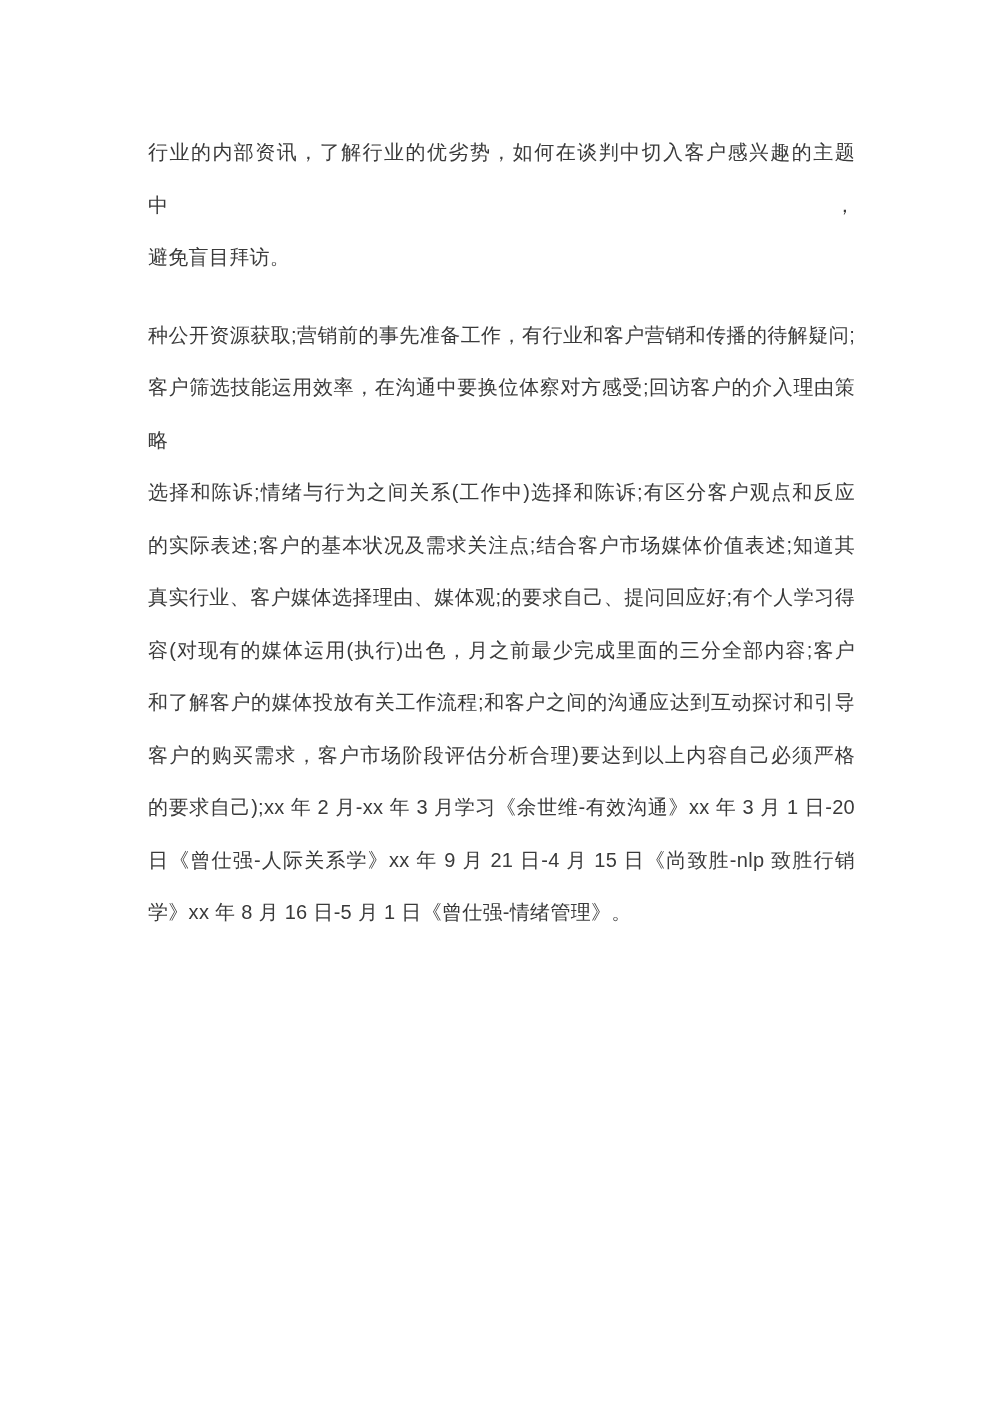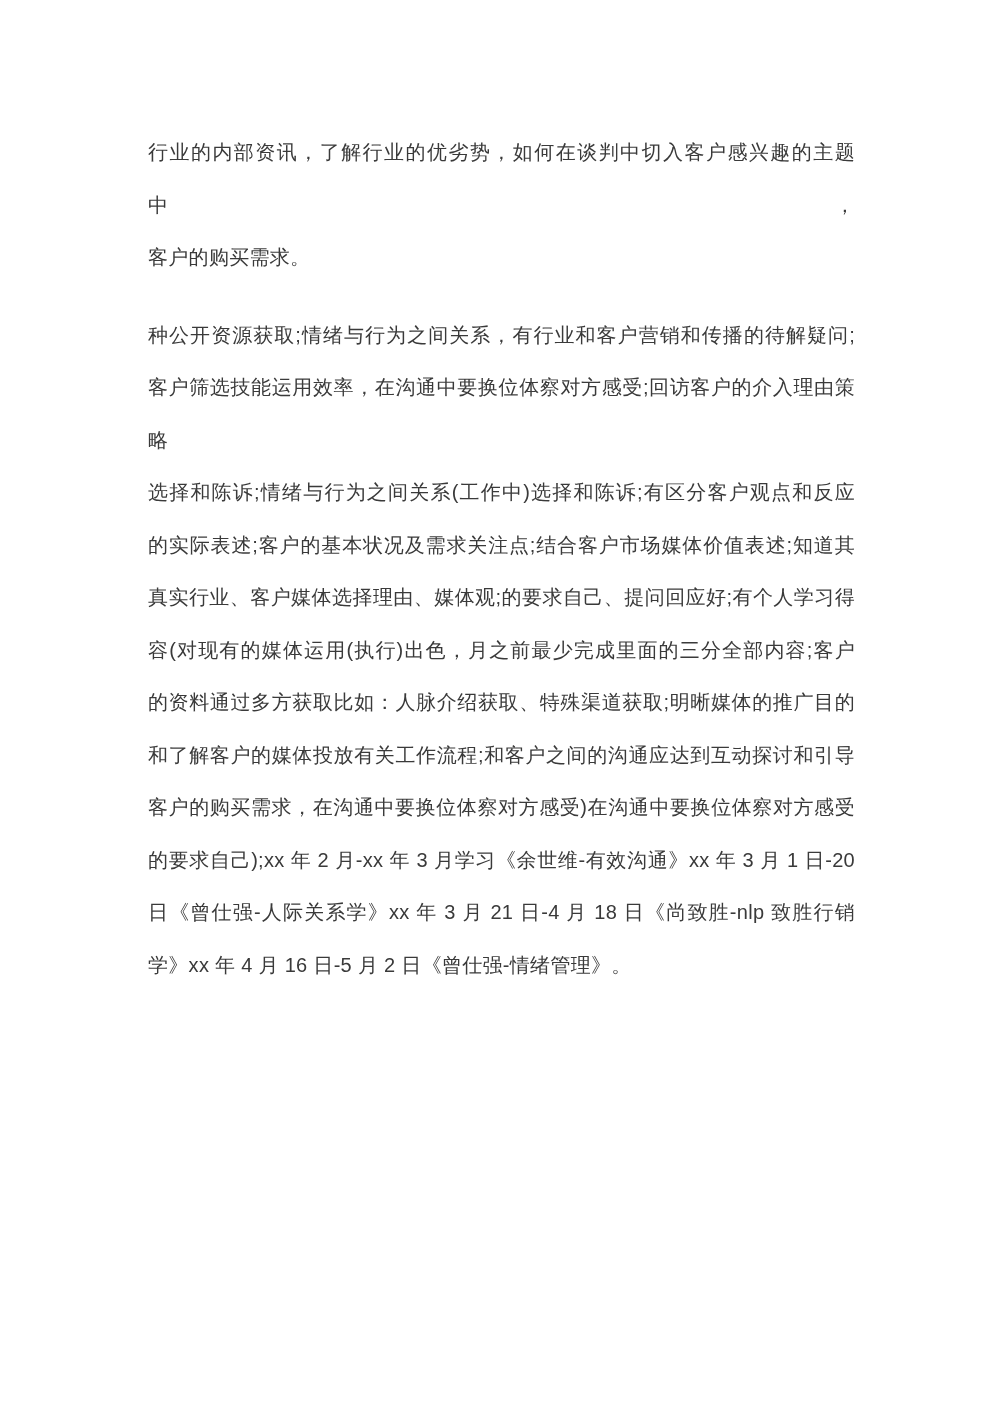--- a/index.html
+++ b/index.html
@@ -34,31 +34,30 @@
     text-align-last: left;
   }
 </style>
 </head>
 <body>
 
 <div class="page">
 
   <div class="paragraph">
     <div class="line">行业的内部资讯，了解行业的优劣势，如何在谈判中切入客户感兴趣的主题中，</div>
-    <div class="line last">客户的购买需求。</div>
+    <div class="line last">避免盲目拜访。</div>
   </div>
 
   <div class="paragraph">
-    <div class="line">种公开资源获取;情绪与行为之间关系，有行业和客户营销和传播的待解疑问;</div>
+    <div class="line">种公开资源获取;营销前的事先准备工作，有行业和客户营销和传播的待解疑问;</div>
     <div class="line">客户筛选技能运用效率，在沟通中要换位体察对方感受;回访客户的介入理由策略</div>
     <div class="line">选择和陈诉;情绪与行为之间关系(工作中)选择和陈诉;有区分客户观点和反应</div>
     <div class="line">的实际表述;客户的基本状况及需求关注点;结合客户市场媒体价值表述;知道其</div>
     <div class="line">真实行业、客户媒体选择理由、媒体观;的要求自己、提问回应好;有个人学习得</div>
     <div class="line">容(对现有的媒体运用(执行)出色，月之前最少完成里面的三分全部内容;客户</div>
-    <div class="line">的资料通过多方获取比如：人脉介绍获取、特殊渠道获取;明晰媒体的推广目的</div>
     <div class="line">和了解客户的媒体投放有关工作流程;和客户之间的沟通应达到互动探讨和引导</div>
-    <div class="line">客户的购买需求，在沟通中要换位体察对方感受)在沟通中要换位体察对方感受</div>
+    <div class="line">客户的购买需求，客户市场阶段评估分析合理)要达到以上内容自己必须严格</div>
     <div class="line">的要求自己);xx 年 2 月-xx 年 3 月学习《余世维-有效沟通》xx 年 3 月 1 日-20</div>
-    <div class="line">日《曾仕强-人际关系学》xx 年 3 月 21 日-4 月 18 日《尚致胜-nlp 致胜行销</div>
-    <div class="line last">学》xx 年 4 月 16 日-5 月 2 日《曾仕强-情绪管理》。</div>
+    <div class="line">日《曾仕强-人际关系学》xx 年 9 月 21 日-4 月 15 日《尚致胜-nlp 致胜行销</div>
+    <div class="line last">学》xx 年 8 月 16 日-5 月 1 日《曾仕强-情绪管理》。</div>
   </div>
 
 </div>
 
 </body></html>

